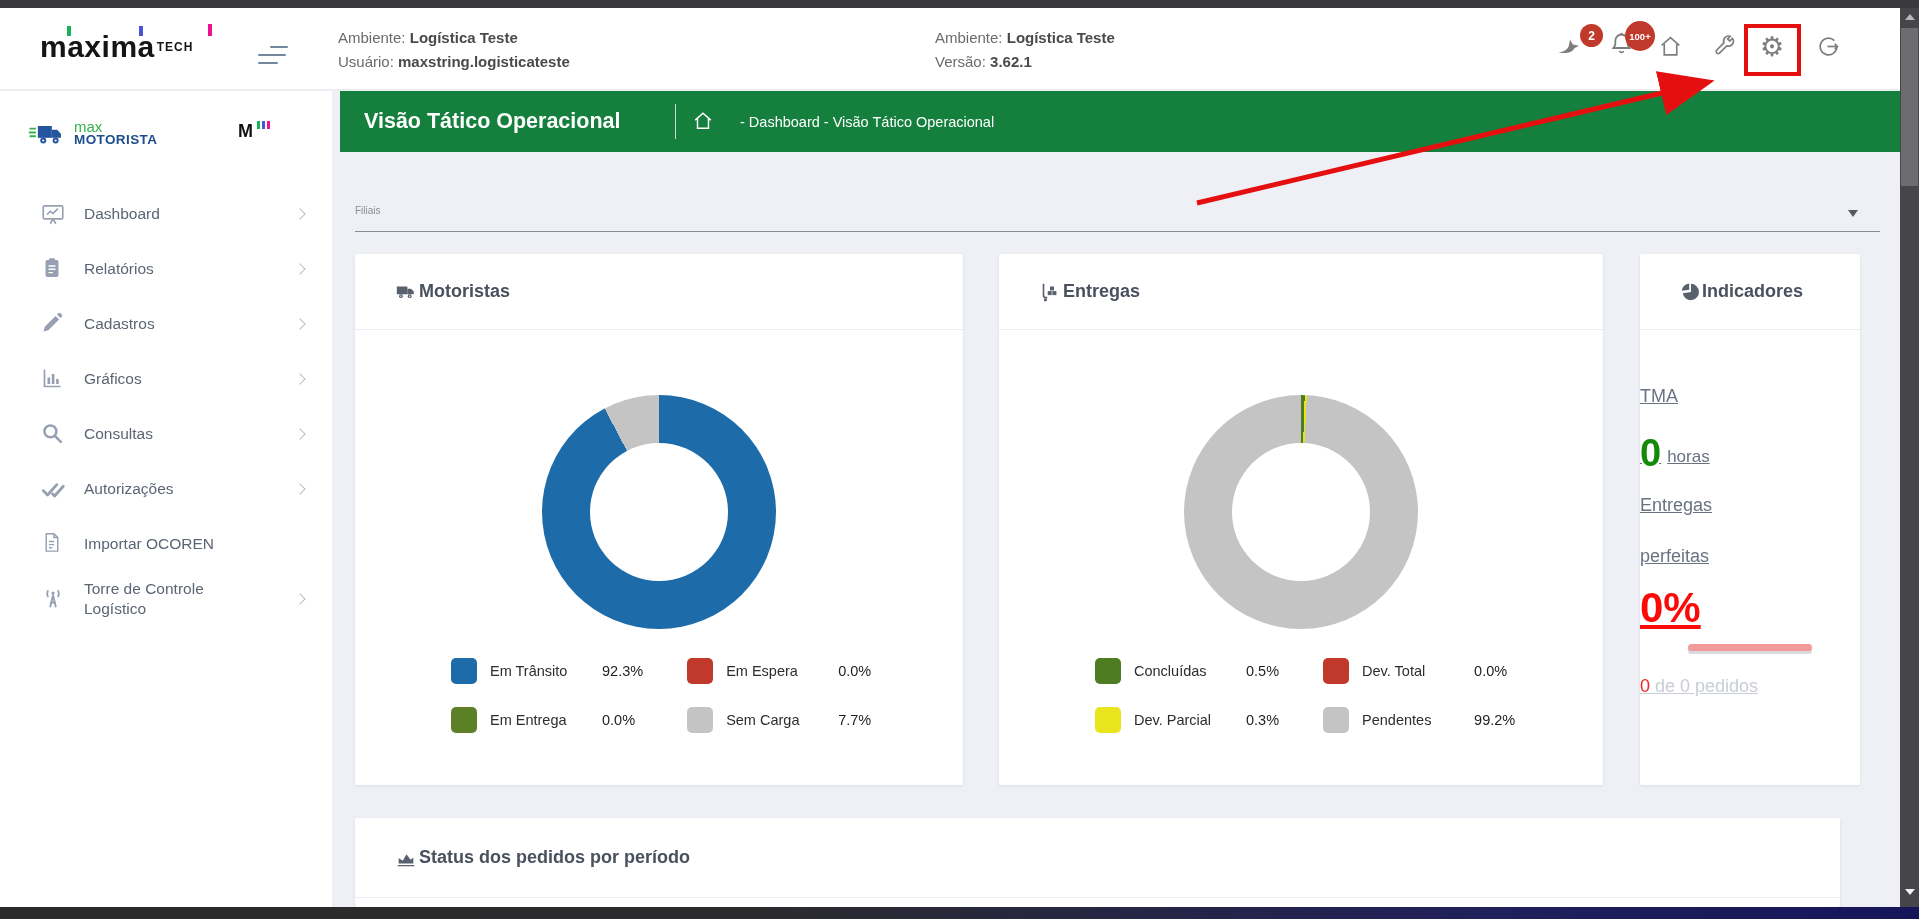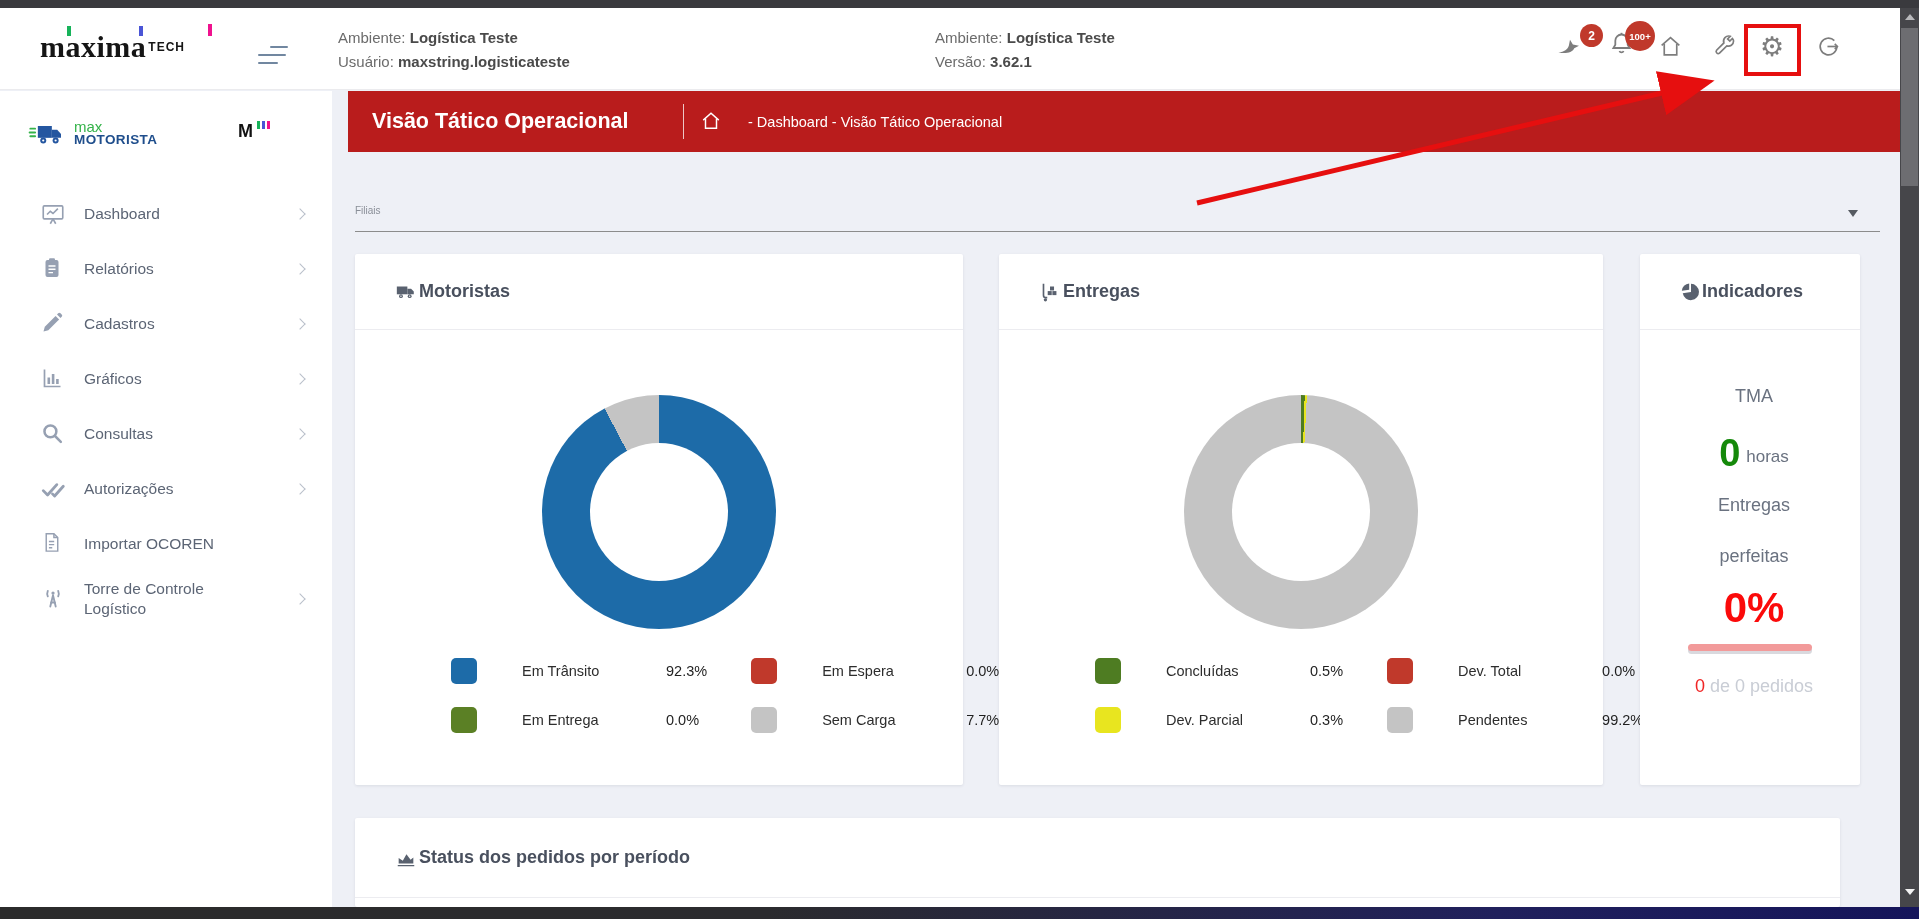--- a/index.html
+++ b/index.html
@@ -17,21 +17,21 @@
   .sb-btn { position:absolute; left:0; width:19px; height:18px; display:flex; align-items:center; justify-content:center; }
   .sb-up { top:0; } .sb-down { bottom:6px; }
   .tri-up { width:0;height:0;border-left:5px solid transparent;border-right:5px solid transparent;border-bottom:6px solid #b9b9bc; }
   .tri-down { width:0;height:0;border-left:5px solid transparent;border-right:5px solid transparent;border-top:6px solid #f2f2f2; }
   .sb-thumb { position:absolute; left:1px; top:20px; width:17px; height:158px; background:#6d6d71; }
 
   
   .header { position:absolute; left:0; top:8px; width:1900px; height:82px; background:#ffffff;
     border-bottom:1px solid #ebebee; z-index:10; }
   .logo { position:absolute; left:40px; top:22px; width:200px; height:42px; }
-  .logo-brand { font-size:30px; font-weight:bold; color:#151515; letter-spacing:.5px;font-family:Liberation Serif, serif; }
+  .logo-brand { font-size:30px; font-weight:bold; color:#151515; letter-spacing:.5px; }
   .logo-tech { font-size:12px; font-weight:bold; color:#151515; letter-spacing:1px; vertical-align:6px; margin-left:2px; }
   .tick { position:absolute; width:4px; height:10px; top:-4px; }
   .tick.g { background:#17b35a; left:27px; }
   .tick.b { background:#4a55d6; left:99px; }
   .tick.p { background:#ef128e; left:168px; top:-6px; height:12px; }
   .hamburger { position:absolute; left:258px; top:38px; width:32px; height:20px; cursor:pointer; }
   .hamburger span { position:absolute; height:2px; background:#7187a0; border-radius:1px; }
   .hb1 { width:18px; right:2px; top:0; }
   .hb2 { width:28px; left:0; top:8px; }
   .hb3 { width:20px; left:0; top:16px; }
@@ -65,21 +65,21 @@
   .mb-g { background:#17b35a; } .mb-b { background:#4a55d6; } .mb-p { background:#ef128e; height:10px; }
 
   .menu { position:absolute; left:0; top:95px; width:332px; }
   .menu-item { position:relative; display:flex; align-items:center; min-height:55px; padding:0 28px 0 40px; cursor:pointer; }
   .menu-item .mi-icon { width:26px; height:26px; color:#96a0b2; flex:0 0 26px; }
   .menu-item .mi-label { margin-left:18px; font-size:15.5px; color:#5c6575; width:176px; line-height:20px; }
   .chev { width:8px; height:8px; border-right:1.6px solid #b9bfca; border-top:1.6px solid #b9bfca;
     transform:rotate(45deg); margin-left:auto; }
 
   
-  .titlebar { position:absolute; left:348px; top:91px; width:1568px; height:61px; background:#b91c1c; z-index:6;
+  .titlebar { position:absolute; left:340px; top:91px; width:1568px; height:61px; background:#15803d; z-index:6;
     display:flex; align-items:center; }
   .tb-title { position:absolute; left:24px; font-size:21.5px; font-weight:bold; color:#ffffff; }
   .tb-div { position:absolute; left:335px; top:13px; width:1px; height:35px; background:rgba(255,255,255,.75); }
   .tb-home { position:absolute; left:352px; top:19px; color:#ffffff; }
   .tb-crumb { position:absolute; left:400px; font-size:14.5px; color:#ffffff; }
 
   
   .content { position:absolute; left:332px; top:152px; width:1568px; height:755px; background:#eef0f6; }
 
   .select-filiais { position:absolute; left:23px; top:48px; width:1525px; height:34px; cursor:pointer; }
@@ -100,26 +100,26 @@
   .card-title { font-size:18px; font-weight:bold; color:#49505e; }
   .ct-icon { color:#59616f; margin-right:2px; display:flex; align-items:center; }
 
   .donut { position:absolute; width:234px; height:234px; border-radius:50%; }
   .donut::after { content:""; position:absolute; inset:48px; border-radius:50%; background:#ffffff; }
   .donut-motoristas { left:187px; top:141px; }
   .donut-entregas { left:185px; top:141px; }
 
   .legend { position:absolute; left:96px; top:404px; display:grid;
     grid-template-columns:auto auto; column-gap:44px; row-gap:23px; }
-  .lg-item { display:flex; align-items:center;gap:32px; }
+  .lg-item { display:flex; align-items:center; }
   .lg-swatch { width:26px; height:26px; border-radius:5px; flex:0 0 26px; }
   .lg-label { margin-left:13px; width:112px; font-size:14.5px; color:#2d2d2d; }
   .lg-value { font-size:14.5px; color:#1f1f1f; }
 
-  .ind-line { position:absolute; left:8px; right:0; text-align:center; color:#6a7280; font-size:18px; }
+  .ind-line { position:absolute; left:0; right:0; text-align:left; color:#6a7280; font-size:18px;text-decoration:underline; }
   .ind-tma { top:132px; }
   .ind-horas { top:178px; }
   .ind-zero { font-size:38px; font-weight:bold; color:#15890a; vertical-align:-4px; margin-right:6px; }
   .ind-unit { font-size:17px; color:#6a7280; }
   .ind-entregas { top:241px; }
   .ind-perfeitas { top:292px; }
   .ind-pct { top:330px; font-size:42px; font-weight:bold; color:#fb0a0a; }
   .ind-bar { position:absolute; left:50%; top:390px; transform:translateX(-50%);
     width:124px; height:7px; background:#f29a9a; border-radius:4px; box-shadow:0 3px 0 #d9d9de; }
   .ind-foot { top:404px; font-size:18px; color:#c9cdd5; margin-top:8px; top:414px; }

